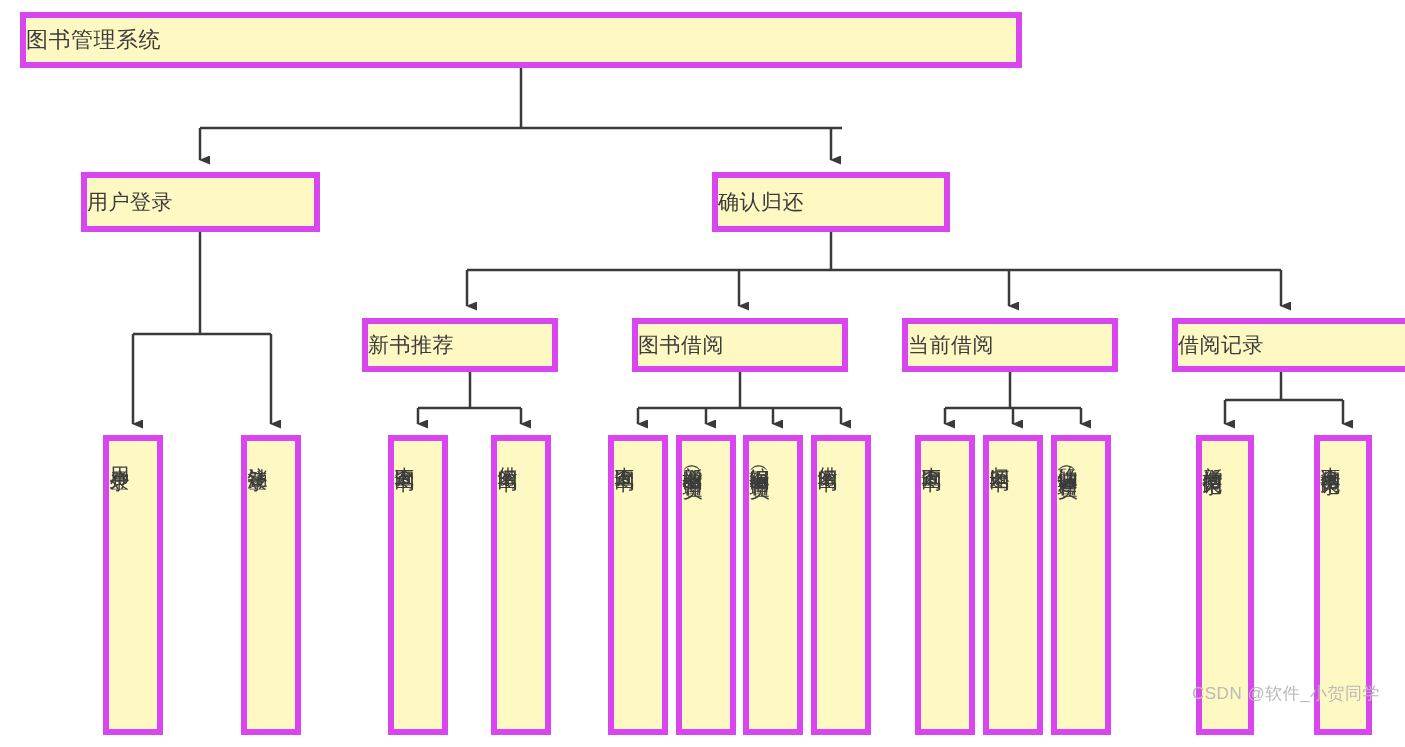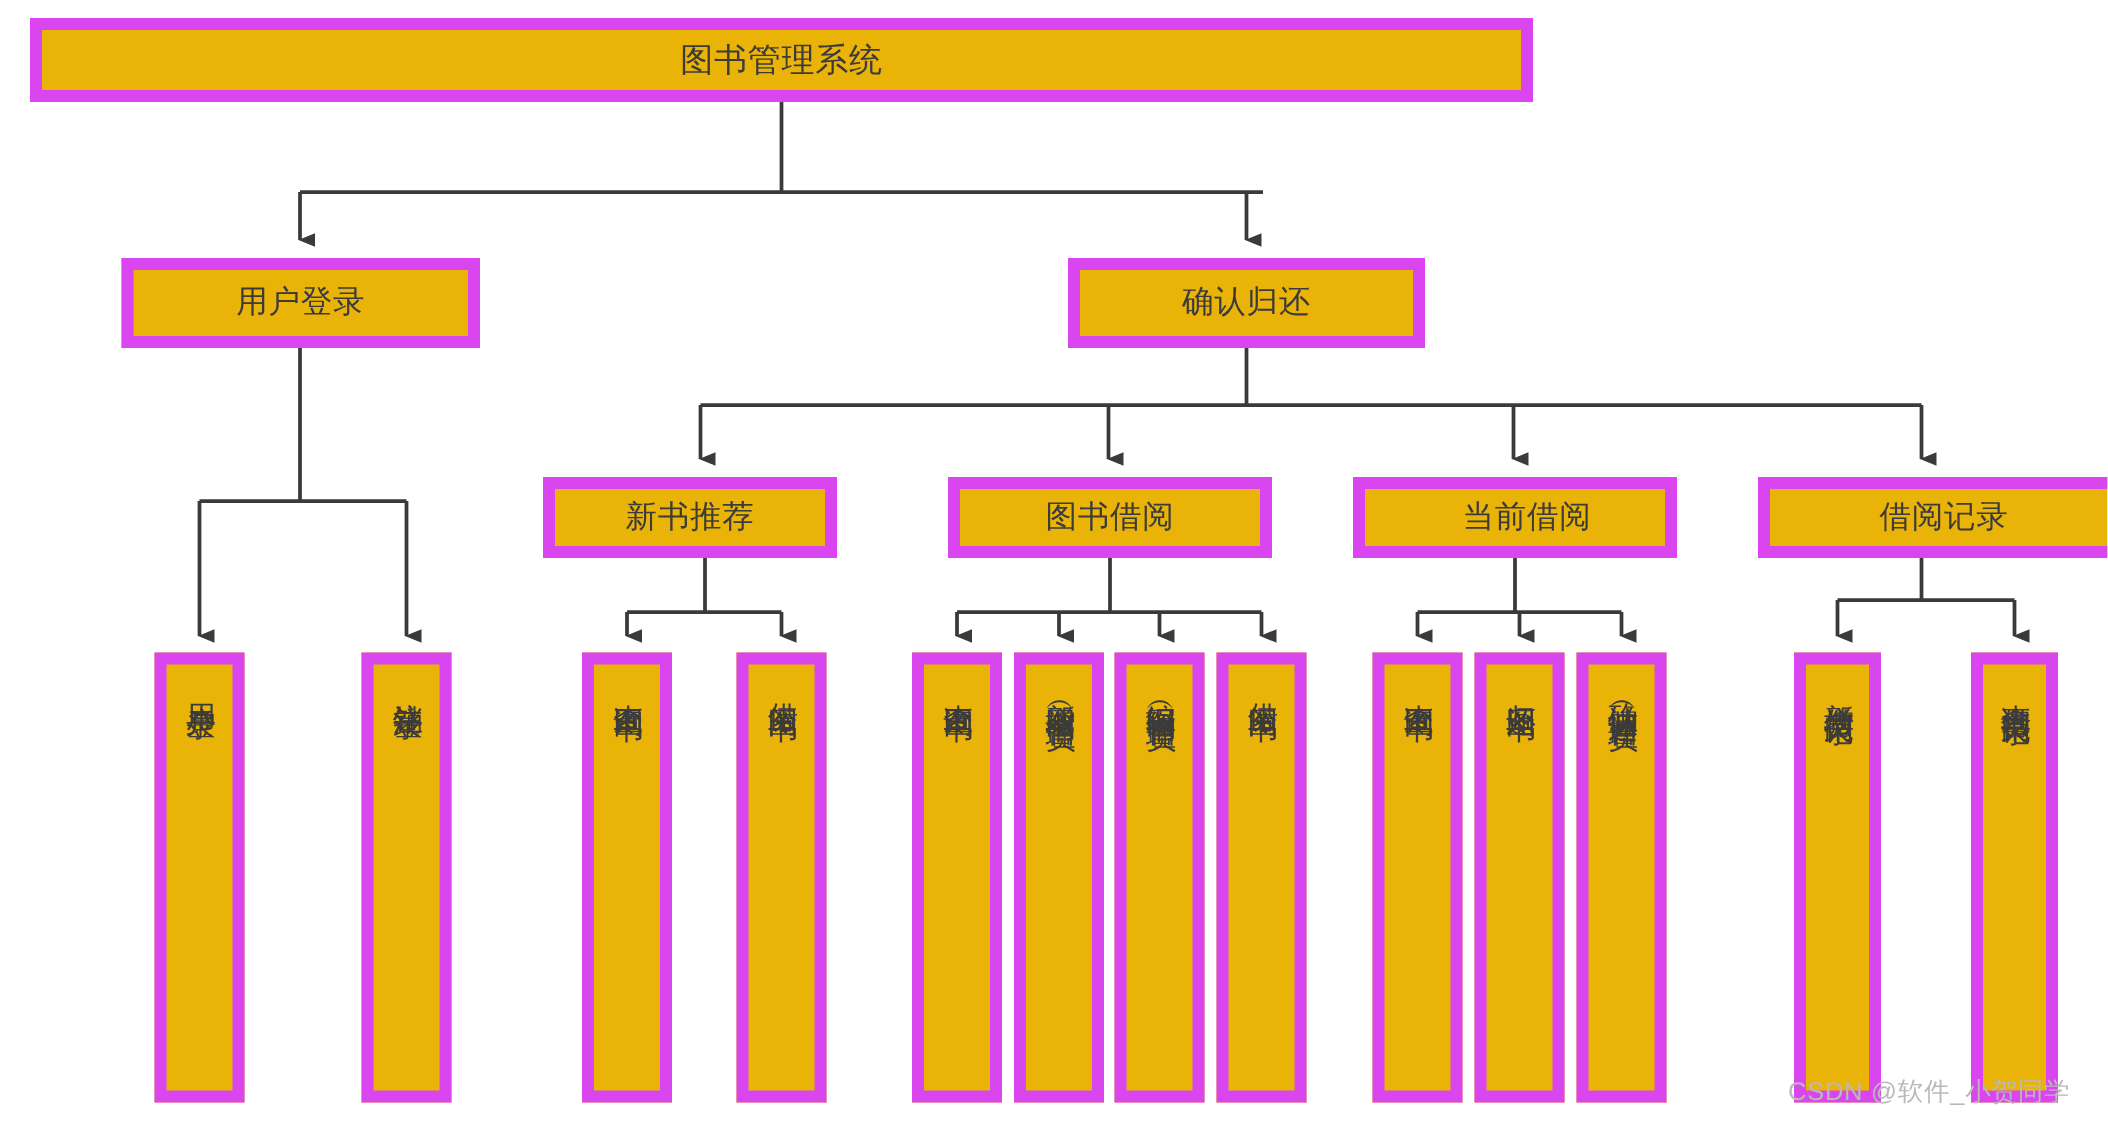--- a/index.html
+++ b/index.html
@@ -22,25 +22,25 @@
     position: absolute;
     left: 0;
     top: 0;
     width: 1405px;
     height: 747px;
     pointer-events: none;
   }
   .node {
     position: absolute;
     box-sizing: border-box;
-    background: #eab308;
-    border: 8px solid #d946ef;
+    background: #fef9c3;
+    border: 6px solid #d946ef;
     display: flex;
     align-items: center;
-    justify-content: center;
+    justify-content: flex-start;
     color: #3b3b3b;
     letter-spacing: 0.5px;
   }
   .node.horizontal {
     font-size: 21px;
     line-height: 1.2;
   }
   .node.vertical {
     font-size: 20px;
     line-height: 1.05;
@@ -131,21 +131,21 @@
   <div class="node horizontal" style="left:712px; top:172px; width:238px; height:60px;">
     <span>确认归还</span>
   </div>
 
   <div class="node horizontal" style="left:362px; top:318px; width:196px; height:54px;">
     <span>新书推荐</span>
   </div>
   <div class="node horizontal" style="left:632px; top:318px; width:216px; height:54px;">
     <span>图书借阅</span>
   </div>
-  <div class="node horizontal" style="left:902px; top:318px; width:216px; height:54px;padding-left:16px;">
+  <div class="node horizontal" style="left:902px; top:318px; width:216px; height:54px;">
     <span>当前借阅</span>
   </div>
   <div class="node horizontal" style="left:1172px; top:318px; width:248px; height:54px;">
     <span>借阅记录</span>
   </div>
 
   <div class="node vertical" style="left:103px; top:435px; width:60px; height:300px;">
     <span class="vtext">用户登录</span>
   </div>
   <div class="node vertical" style="left:241px; top:435px; width:60px; height:300px;">
@@ -182,15 +182,15 @@
     <span class="vtext">确认归还（管理员）</span>
   </div>
 
   <div class="node vertical" style="left:1196px; top:435px; width:58px; height:300px;">
     <span class="vtext">新增借阅记录</span>
   </div>
   <div class="node vertical" style="left:1314px; top:435px; width:58px; height:300px;">
     <span class="vtext">查询借阅记录</span>
   </div>
 
-  <div class="watermark" style="left:1192px; top:716px;">CSDN @软件_小贺同学</div>
+  <div class="watermark" style="left:1192px; top:682px;">CSDN @软件_小贺同学</div>
 
 </div>
 
 </body></html>

